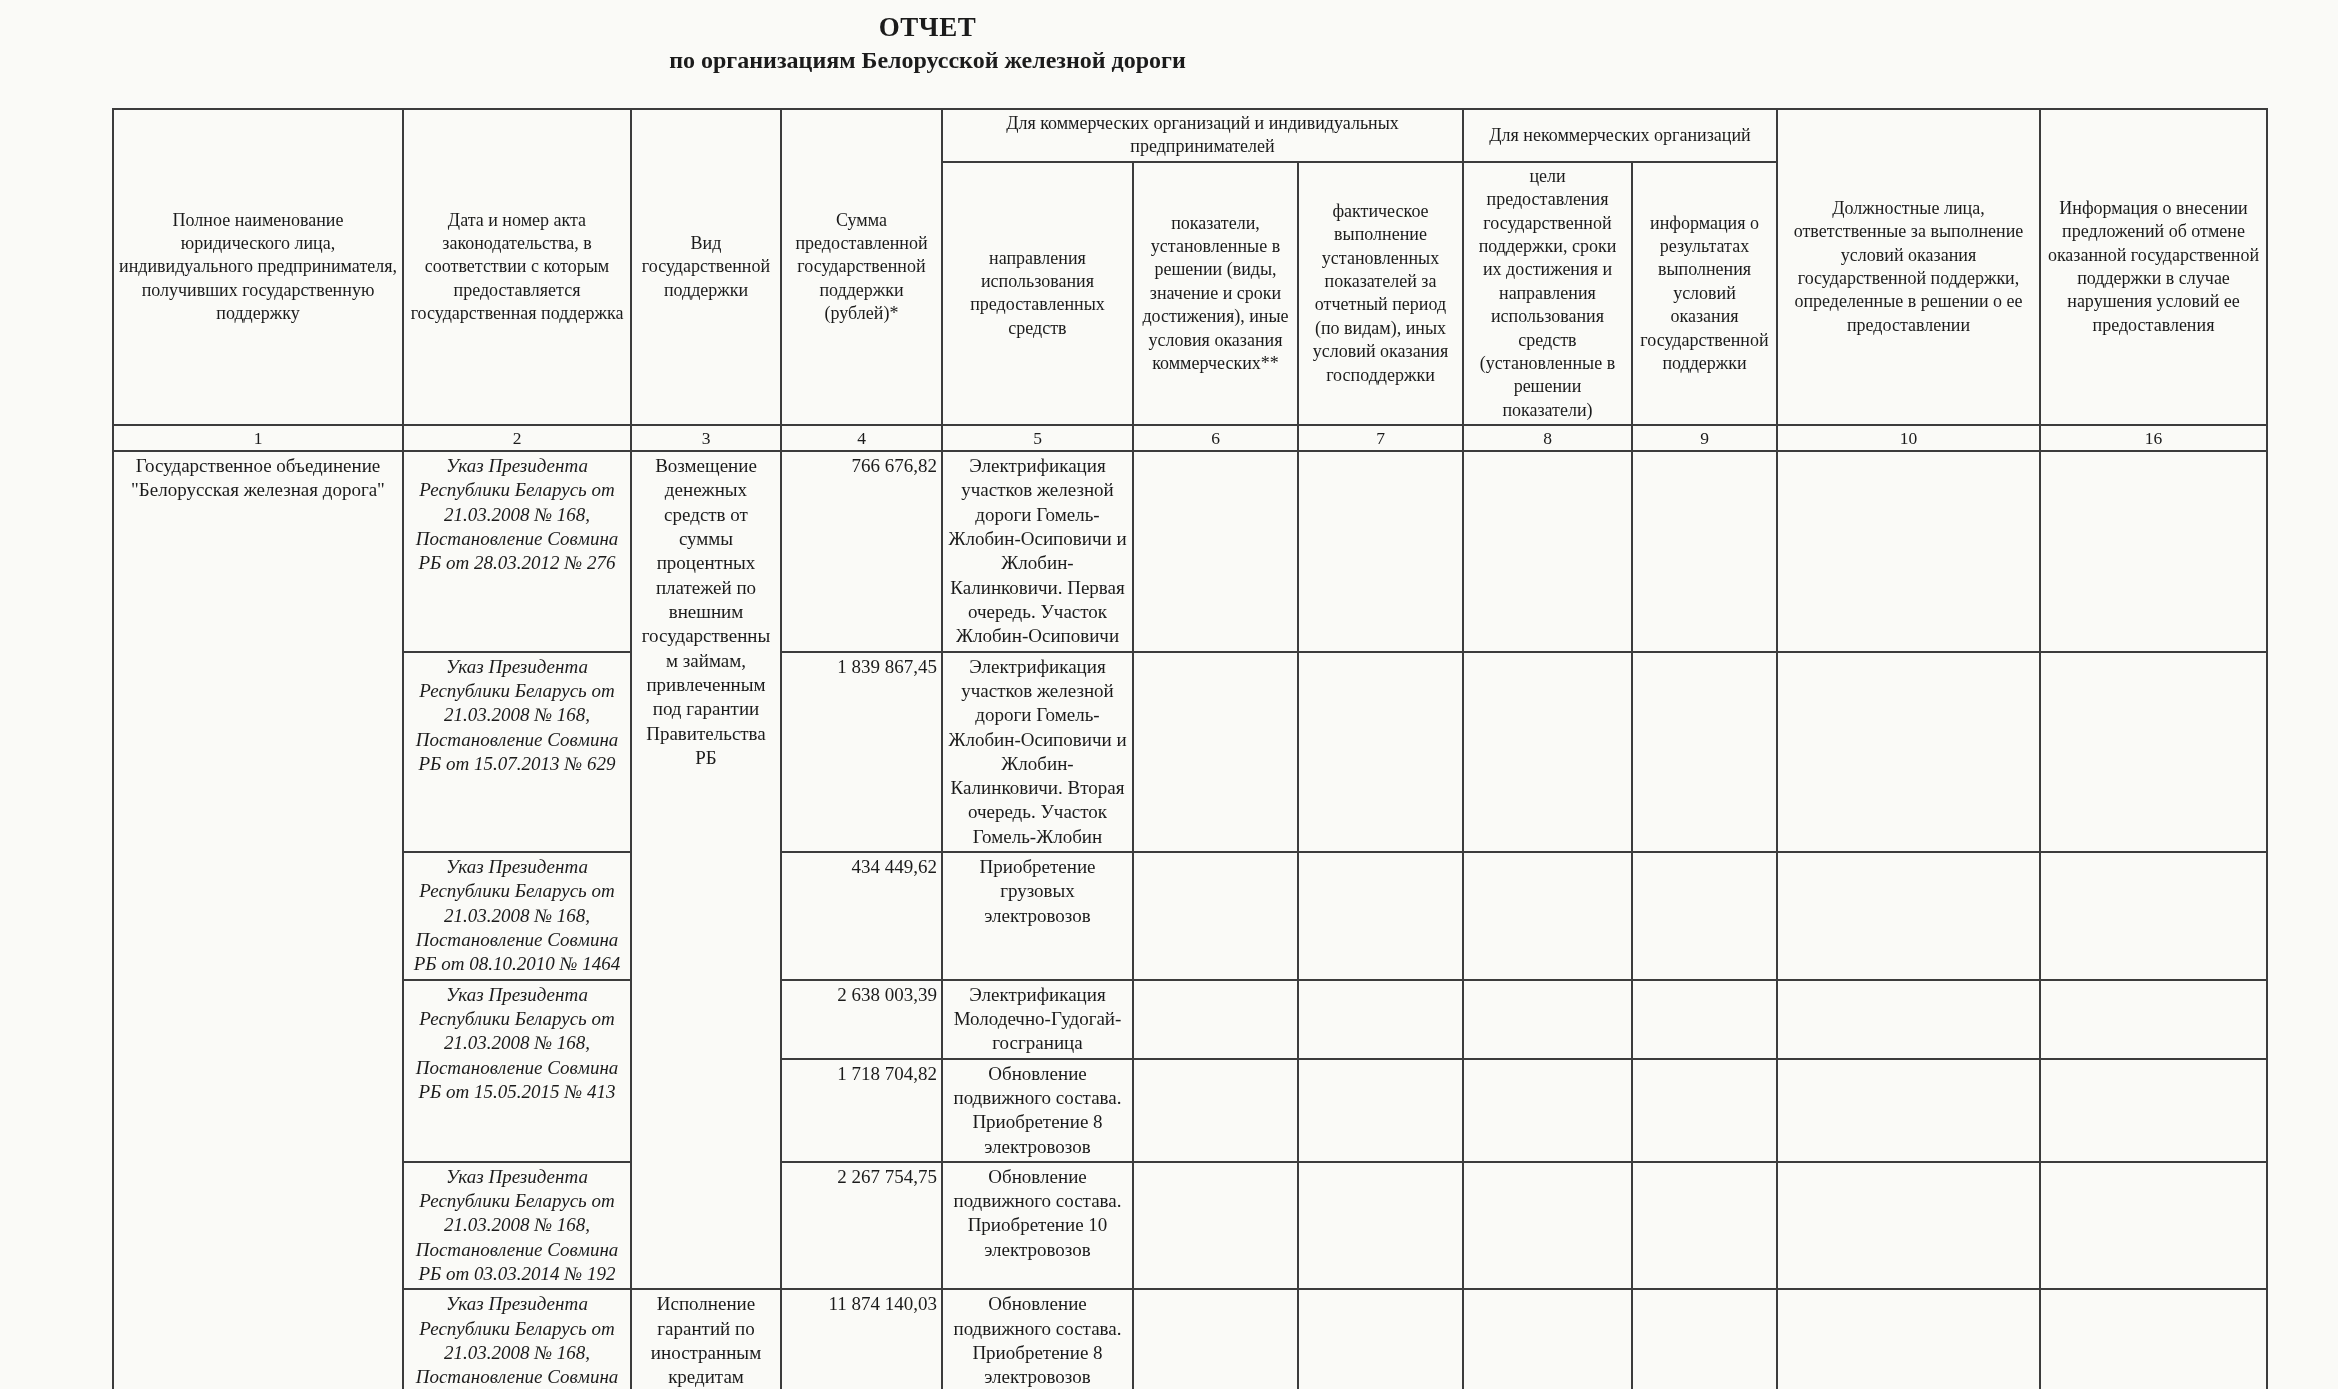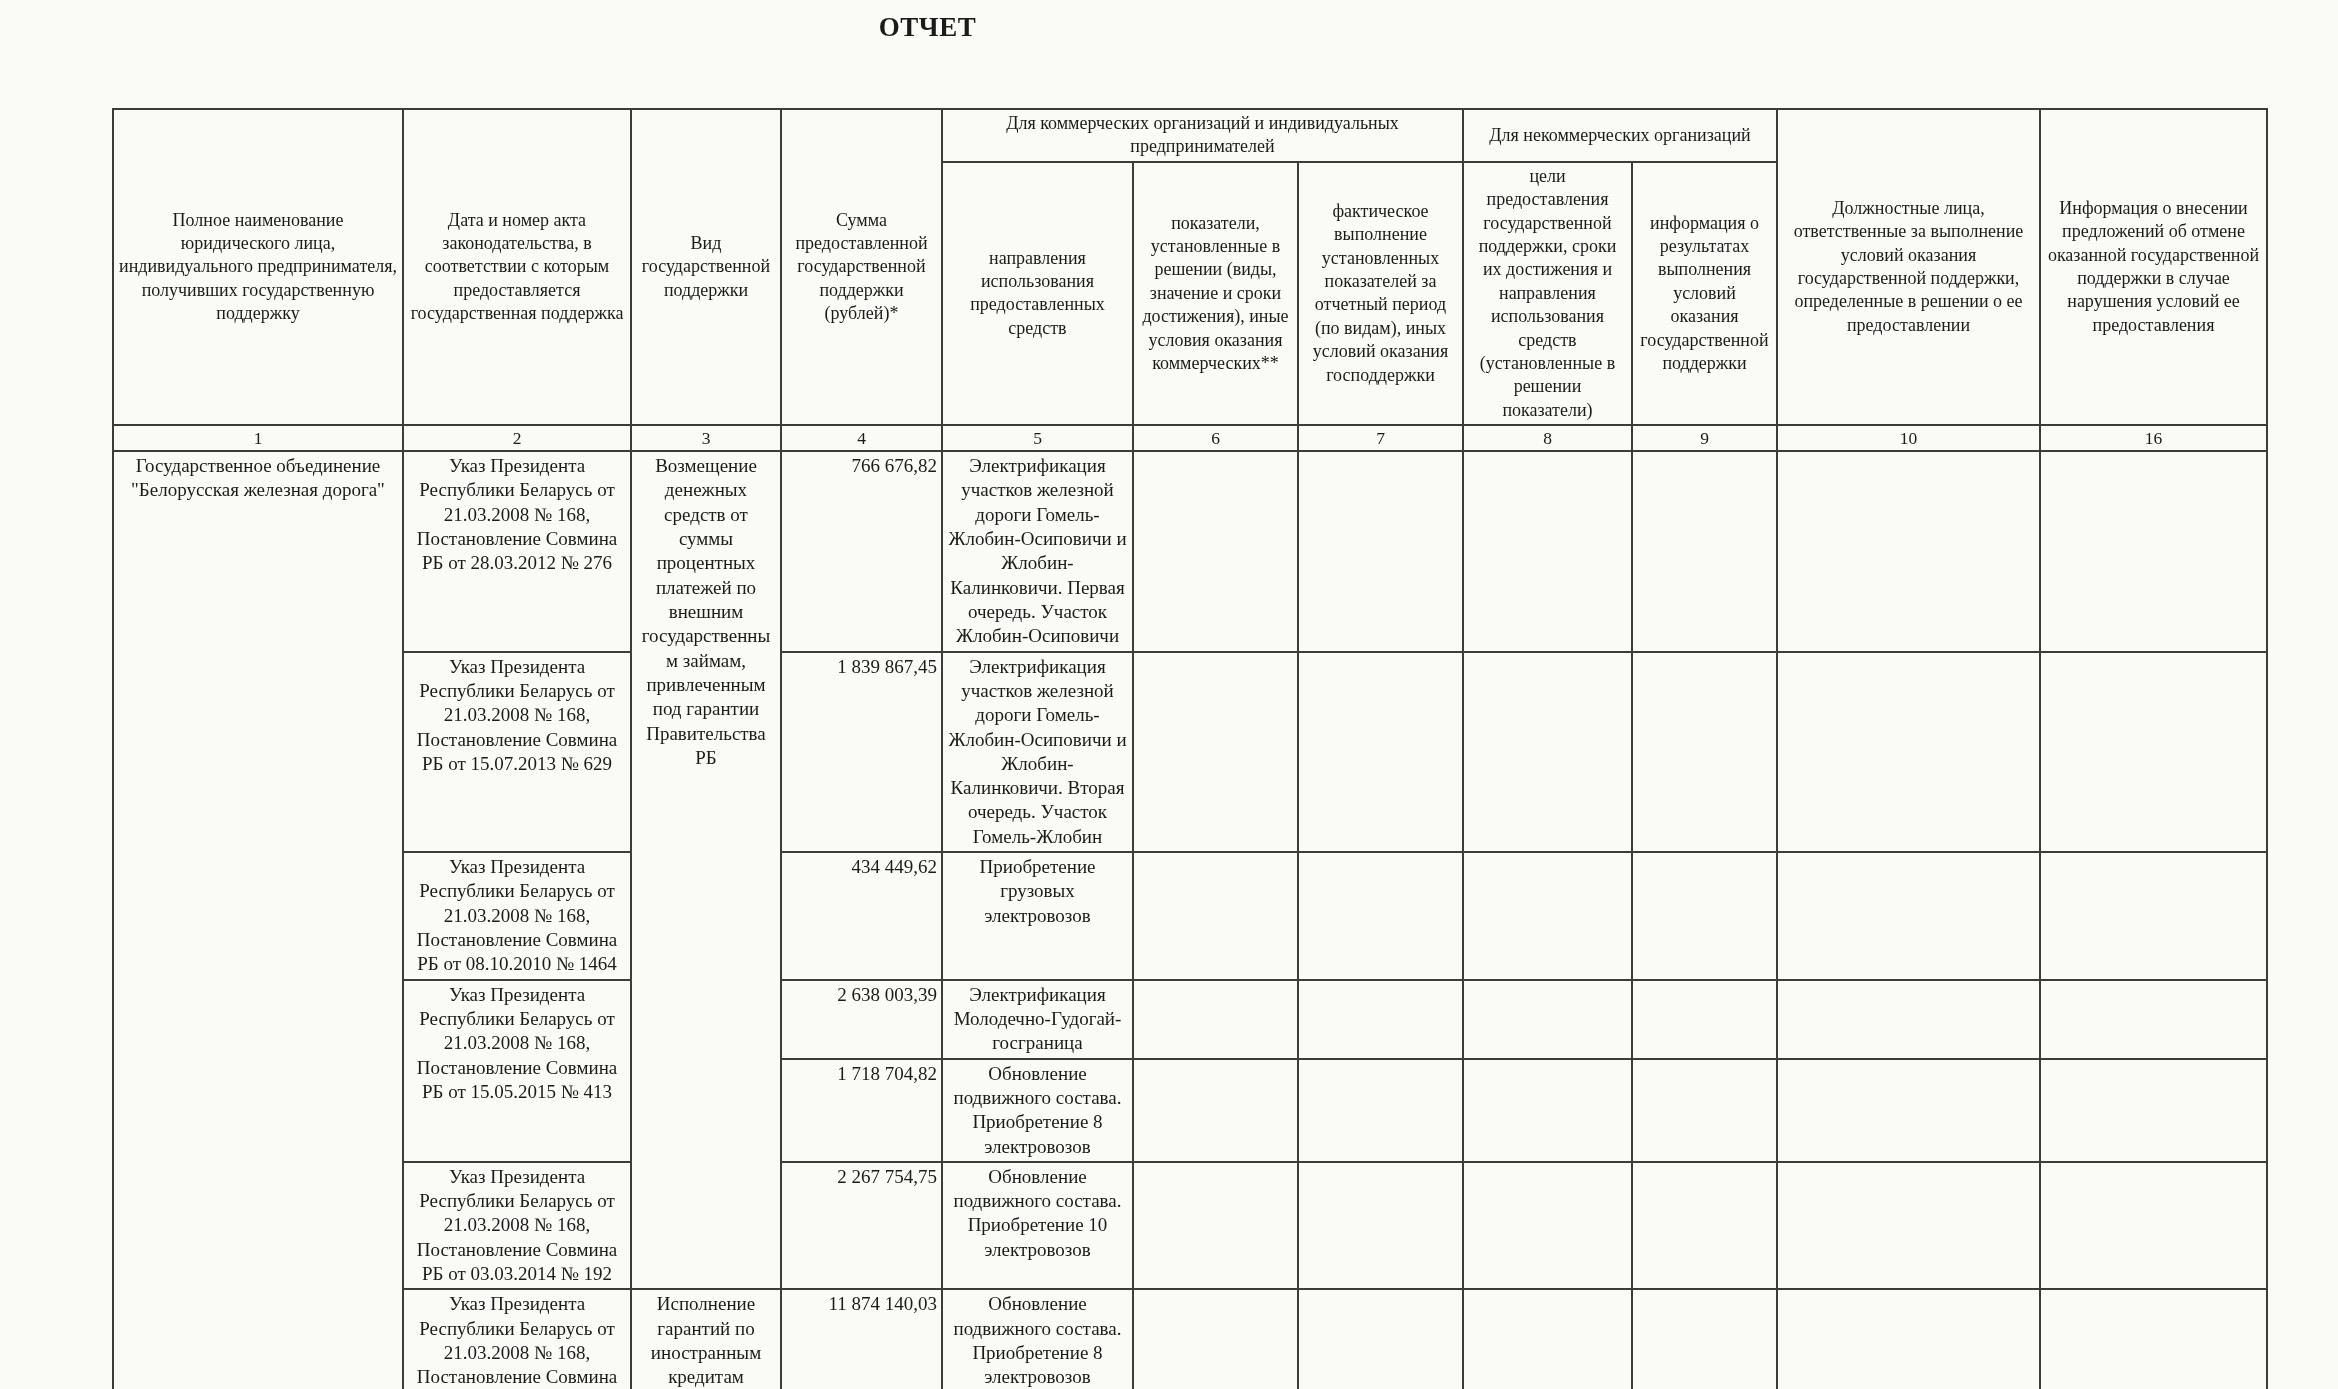--- a/index.html
+++ b/index.html
@@ -49,34 +49,35 @@
     padding:0 2px;
     line-height:1.05;
   }
   tbody td{
     font-size:19px;
     line-height:1.28;
     vertical-align:top;
     text-align:center;
   }
   td.org-cell{vertical-align:top;padding-top:4px;}
-  td.act-cell{padding-top:4px;}
+  td.act-cell{padding-top:4px;font-style:italic;}
   td.type-cell{padding-top:4px;}
   td.amount-cell{text-align:right;padding-right:7px;padding-top:4px;font-variant-numeric:tabular-nums;}
   td.dir-cell{padding-top:4px;}
   
   tr.r1{height:109px;} tr.r2{height:131px;} tr.r3{height:78px;}
   tr.r4{height:61px;}  tr.r5{height:56px;}  tr.r6{height:77px;}
   tr.r7{height:80px;}
 </style>
 </head>
 <body>
 
 <div class="page-title">
   <div class="t1">ОТЧЕТ</div>
+  <div class="t3">по организациям Белорусской железной дороги</div>
 </div>
 
 <table class="report">
   <colgroup>
     <col style="width:290px">
       <col style="width:228px">
       <col style="width:150px">
     <col style="width:161px">
       <col style="width:191px">
       <col style="width:165px">

